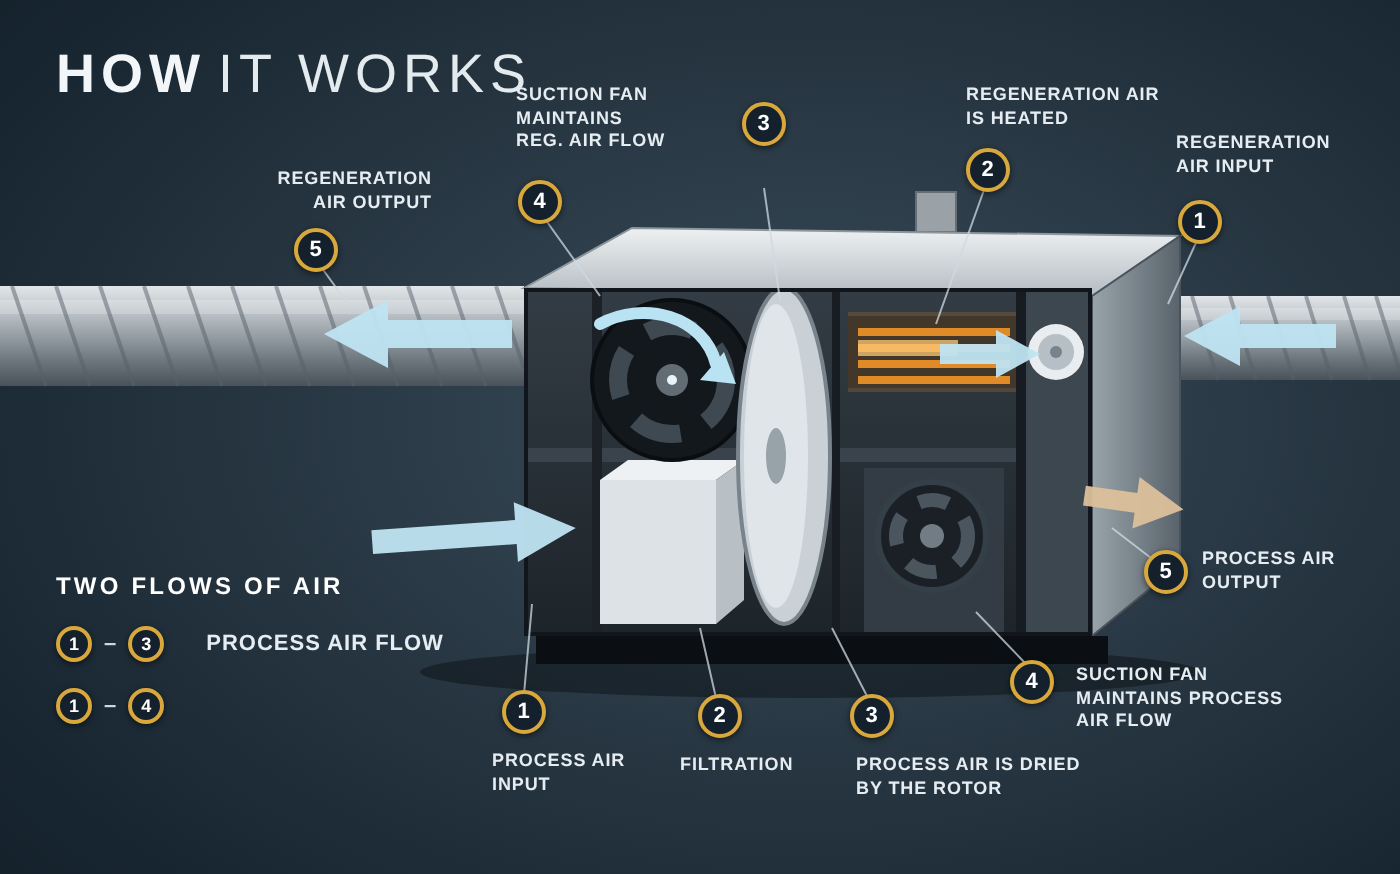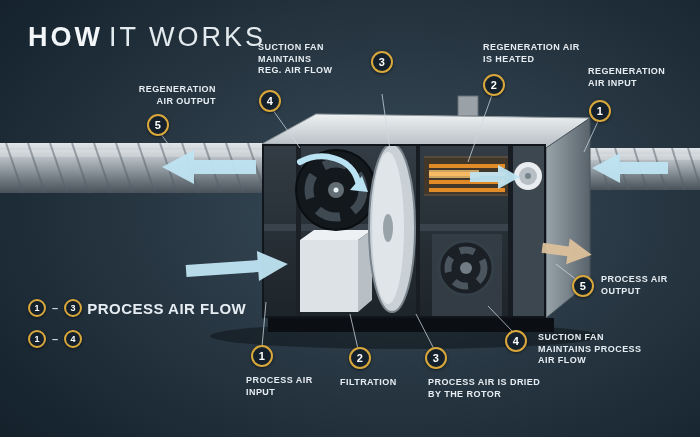--- a/index.html
+++ b/index.html
@@ -58,21 +58,21 @@
   .co9 .badge { display:flex; margin-left:9px; }
   .co9 .label { margin-top:8px; }
   .co10 { left:246px; top:345px; }
   .co10 .badge { display:flex; margin-left:5px; }
   .co10 .label { margin-top:8px; }
 
   .legend { position:absolute; left:28px; top:286px; color:#ffffff; }
   .legend-title { font-size:12px; font-weight:700; letter-spacing:1.6px; }
   .legend-row { margin-top:13px; display:flex; align-items:center; gap:5px; }
   .legend-row .dash { color:#cfd8de; font-size:11px; font-weight:700; margin:0 1px; }
-  .legend-label { font-size:15px; font-weight:700; letter-spacing:.5px; color:#e6edf2; margin-left:0; }
+  .legend-label { font-size:11px; font-weight:700; letter-spacing:.5px; color:#e6edf2; margin-left:16px; }
 </style>
 </head>
 <body>
 
 <div class="stage">
 
   <svg class="machine" viewBox="0 0 700 437" xmlns="http://www.w3.org/2000/svg">
     <defs>
       <linearGradient id="ductGrad" x1="0" y1="0" x2="0" y2="1">
         <stop offset="0" stop-color="#e2e6e9"></stop>
@@ -230,20 +230,21 @@
     <div class="badge">2</div>
     <div class="label">FILTRATION</div>
   </div>
   <div class="callout co10">
     <div class="badge">1</div>
     <div class="label">PROCESS AIR
 INPUT</div>
   </div>
 
   <div class="legend">
+    <div class="legend-title">TWO FLOWS OF AIR</div>
     <div class="legend-row">
       <span class="badge sm">1</span>
       <span class="dash">–</span>
       <span class="badge sm">3</span>
       <span class="legend-label">PROCESS AIR FLOW</span>
     </div>
     <div class="legend-row">
       <span class="badge sm">1</span>
       <span class="dash">–</span>
       <span class="badge sm">4</span>

